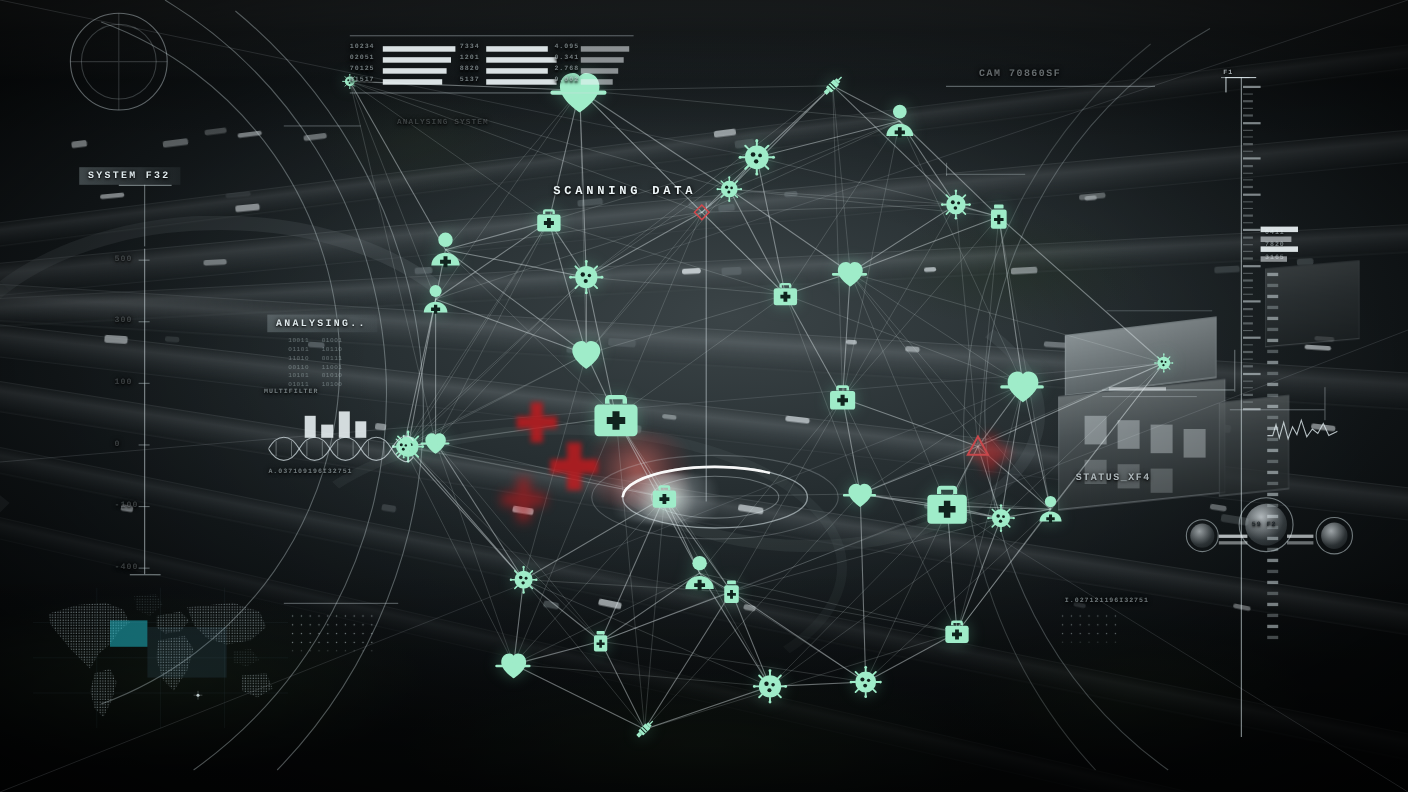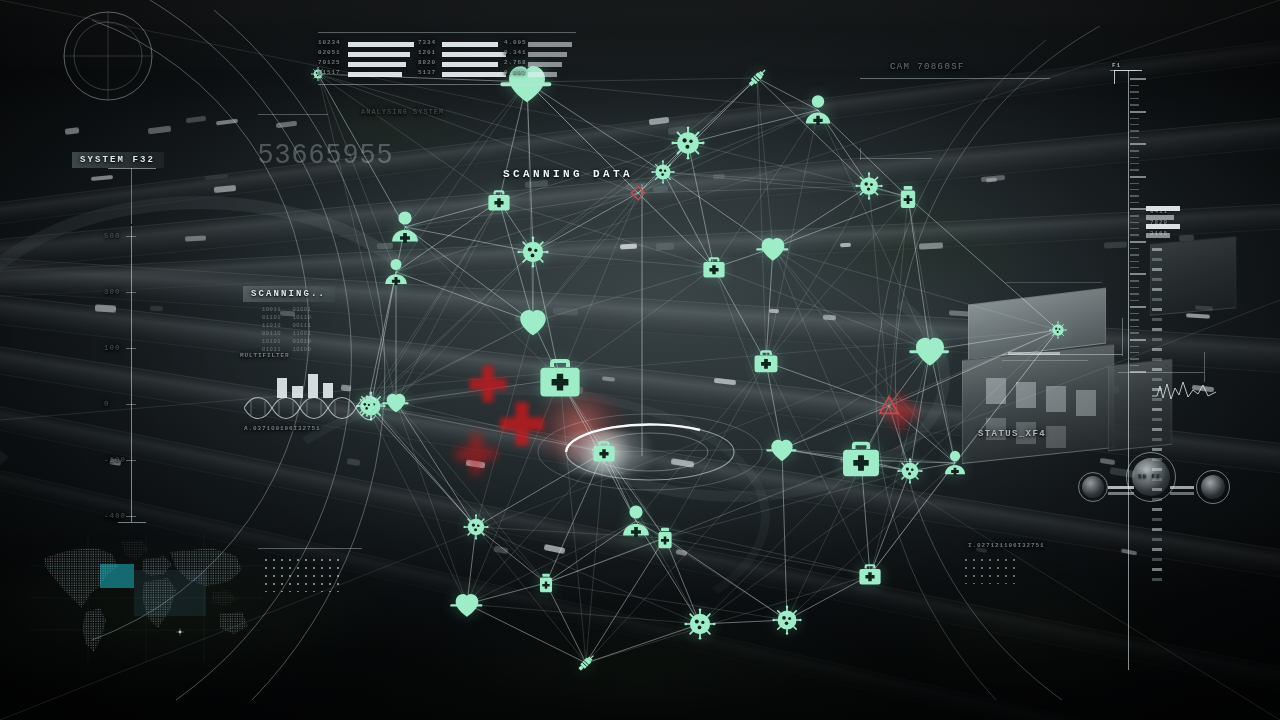--- a/index.html
+++ b/index.html
@@ -83,21 +83,21 @@
   .lbl {
     position:absolute; color:#dfe9ec; font-size:9px; letter-spacing:2.1px;
     font-family:"Liberation Mono", monospace; font-weight:700;
     text-shadow:0 0 5px rgba(0,0,0,.95), 0 1px 2px rgba(0,0,0,.9);
     white-space:nowrap;
   }
   .lbl.plate {
     background:linear-gradient(90deg, rgba(132,146,150,.42), rgba(86,98,102,.16));
     padding:3px 9px 3px 8px;
   }
-  .lbl.dim { color:rgba(214,226,230,.45); font-weight:400; letter-spacing:1.4px; }
+  .lbl.dim { color:rgba(214,226,230,.45); font-weight:700; letter-spacing:1.4px; }
   .lbl.faint { color:rgba(200,214,218,.26); letter-spacing:1px; font-size:7px; }
   .lbl.big {
     font-size:27px; letter-spacing:2px; font-weight:400;
     color:rgba(208,222,228,.30); font-family:"Liberation Sans", sans-serif;
     text-shadow:none;
   }
   .lbl.center {
     font-size:11px; letter-spacing:3.4px; color:#eef6f8; font-weight:700;
   }
   .lbl.tiny-mono {
@@ -905,23 +905,22 @@
             <div class="lbl tiny-mono" style="left:186px; top:39px; position:absolute;">9.002</div>
             <div class="barrow d" style="left:210px; top:42px; width:29px;"></div>
           </div>
         </div>
     </div>
 
     <div class="lbl plate" style="left:72px; top:152px;">SYSTEM F32</div>
     <div class="vline" style="left:131px; top:168px; height:56px;"></div>
     <div class="hline" style="left:108px; top:168px; width:48px;"></div>
 
-    <div class="lbl plate" style="left:243px; top:286px;">SCANNING..</div>
-
-    <div class="lbl big" style="left:258px; top:139px;">53665955</div>
+    <div class="lbl plate" style="left:243px; top:286px;">ANALYSING..</div>
+
 
     <div class="lbl faint" style="left:361px; top:108px;">ANALYSING SYSTEM</div>
 
     <div class="lbl center" style="left:503px; top:168px;">SCANNING DATA</div>
 
     <div class="lbl dim" style="left:890px; top:62px;">CAM 70860SF</div>
     <div class="hline" style="left:860px; top:78px; width:190px; background:rgba(208,222,226,.42);"></div>
 
     <div class="lbl dim" style="left:978px; top:429px; font-weight:700; color:rgba(226,238,242,.72);">STATUS_XF4</div>
 

